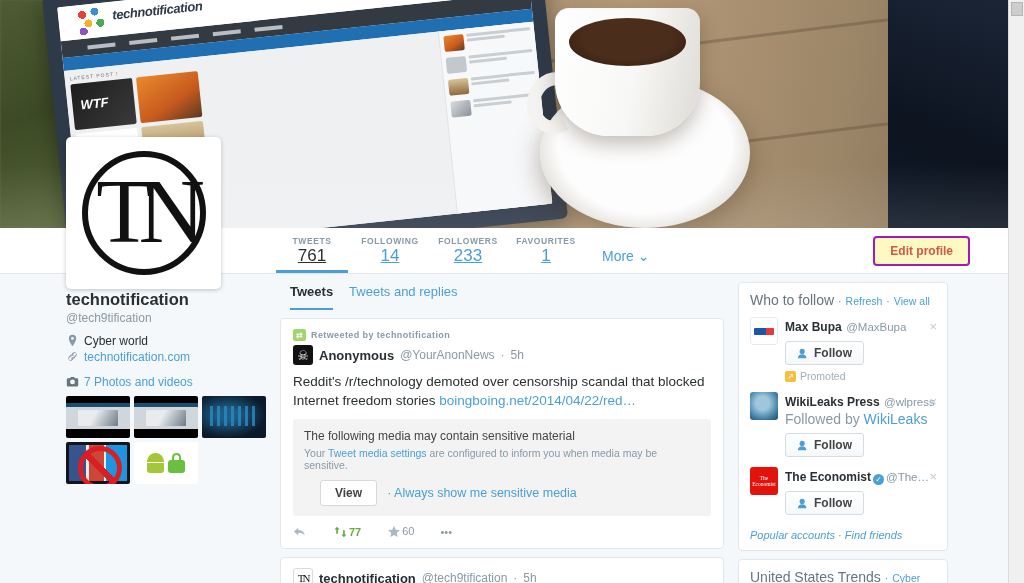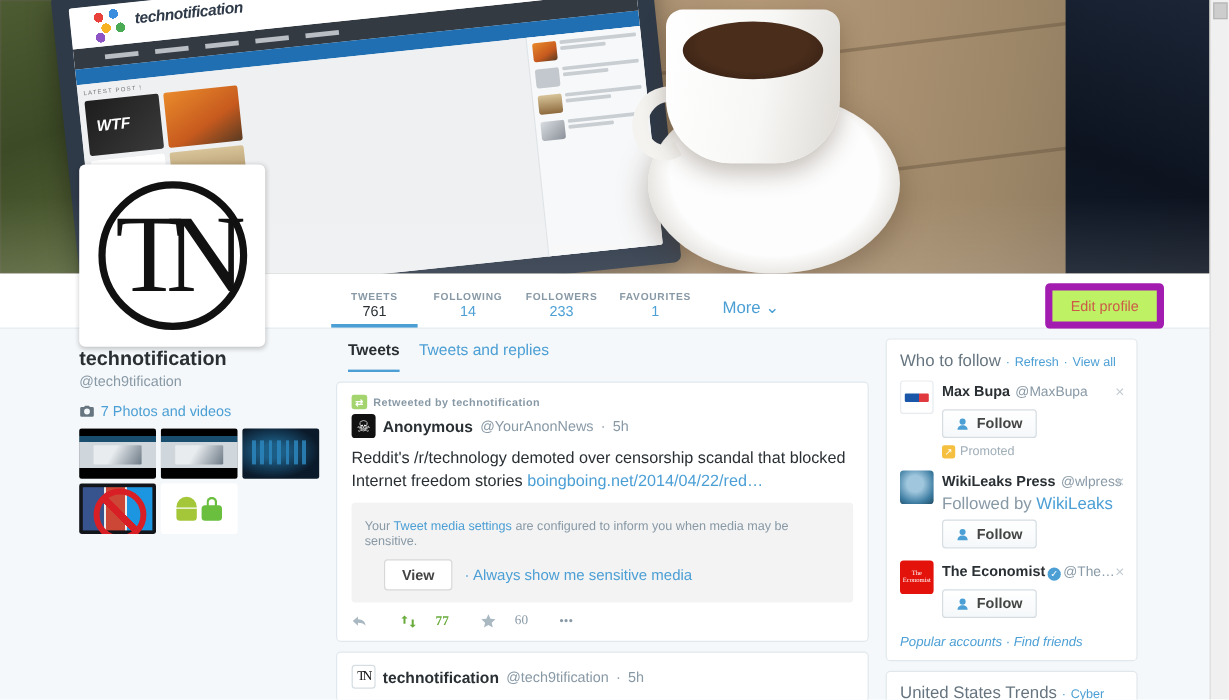--- a/index.html
+++ b/index.html
@@ -143,29 +143,29 @@
   }
   .stat {
     min-width:72px; text-align:center; padding-bottom:4px; cursor:pointer;
     border-bottom:3px solid transparent; margin-right:6px;
   }
   .stat.active { border-bottom-color:#4b9fd5; }
   .stat .lbl {
     font-size:8.5px; color:#8899a6; letter-spacing:.6px; text-transform:uppercase;
     font-weight:bold; display:block; margin-bottom:1px;
   }
-  .stat .num { font-size:12px; color:#4b9fd5; display:block; line-height:1.1; }
+  .stat .num { font-size:17px; color:#4b9fd5; display:block; line-height:1.1;text-decoration:underline; }
   .stat.active .num { color:#292f33; }
   .more-btn {
     margin-left:14px; margin-bottom:9px; font-size:14px; color:#4b9fd5; cursor:pointer;
   }
   .edit-btn {
     position:absolute; right:38px; top:8px; padding:6px 15px; font-size:12px;
-    font-weight:normal; color:#cc5a47; background:#bef264;
-    border:6px solid #a21caf; border-radius:4px; cursor:pointer;
+    font-weight:bold; color:#cc5a47; background:#fef9c3;
+    border:2px solid #a21caf; border-radius:4px; cursor:pointer;
   }
 
   
   .content {
     position:absolute; left:0; top:274px; width:1008px; height:309px;
     background:#f5f8fa;
   }
 
   
   .left { position:absolute; left:66px; top:16px; width:200px; }
@@ -263,21 +263,21 @@
   .warn-t { font-size:12px; color:#444; }
   .warn-s { font-size:10.5px; color:#8899a6; margin-top:4px; }
   .warn-s a { color:#4b9fd5; text-decoration:none; }
   .warn-row { display:flex; align-items:center; gap:10px; margin-top:9px;margin-left:16px; }
   .warn-btn {
     background:#fff; border:1px solid #d8d8d8; border-radius:3px;
     padding:5px 14px; font-size:12px; font-weight:bold; color:#444; cursor:pointer;
   }
   .warn-link { font-size:12.5px; color:#4b9fd5; cursor:pointer; }
   .actions { display:flex; align-items:center; gap:26px; margin-top:9px; font-size:11px; color:#8899a6; }
-  .act { display:flex; align-items:flex-start; gap:15px; cursor:pointer;font-family:Liberation Serif, serif; }
+  .act { display:flex; align-items:flex-start; gap:1px; cursor:pointer; }
   .act.rt { color:#6aab3e; font-weight:bold; }
 
   
   .right { position:absolute; left:738px; top:8px; width:210px; }
   .panel { background:#fff; border:1px solid #e1e8ed; border-radius:4px; }
   .panel-head {
     padding:9px 11px 7px; font-size:14px; color:#66757f;
     display:flex; align-items:baseline; gap:4px; flex-wrap:wrap;
   }
   .panel-head .ph-sub { font-size:10.5px; color:#4b9fd5; cursor:pointer; }
@@ -440,20 +440,34 @@
       <span>⌄</span>
     </div>
     <div class="edit-btn">Edit profile</div>
   </div>
 
   <div class="content">
 
     <div class="left">
       <div class="pname">technotification</div>
       <div class="phandle">@tech9tification</div>
+      <div class="pmeta">
+        <div>
+          <svg class="ico" viewBox="0 0 16 16">
+              <path fill="currentColor" d="M8 1a4.5 4.5 0 0 0-4.5 4.5C3.5 9 8 15 8 15s4.5-6 4.5-9.5A4.5 4.5 0 0 0 8 1zm0 6.2a1.8 1.8 0 1 1 0-3.6 1.8 1.8 0 0 1 0 3.6z"></path>
+            </svg>
+          <span>Cyber world</span>
+        </div>
+        <div>
+          <svg class="ico" viewBox="0 0 16 16">
+              <path fill="currentColor" d="M6.3 9.7a3 3 0 0 0 4.2 0l2.2-2.2a3 3 0 0 0-4.2-4.2L7.2 4.4l1 1 1.3-1.2a1.6 1.6 0 1 1 2.2 2.2L9.5 8.7a1.6 1.6 0 0 1-2.2 0zM9.7 6.3a3 3 0 0 0-4.2 0L3.3 8.5a3 3 0 0 0 4.2 4.2l1.3-1.1-1-1-1.3 1.2a1.6 1.6 0 1 1-2.2-2.2l2.2-2.3a1.6 1.6 0 0 1 2.2 0z"></path>
+            </svg>
+          <a>technotification.com</a>
+        </div>
+      </div>
       <div class="photos-link">
         <svg class="ico" viewBox="0 0 16 16">
             <path fill="#66757f" d="M6 2.5 5 4H2.5A1.5 1.5 0 0 0 1 5.5v7A1.5 1.5 0 0 0 2.5 14h11a1.5 1.5 0 0 0 1.5-1.5v-7A1.5 1.5 0 0 0 13.5 4H11l-1-1.5zM8 11.5A3 3 0 1 1 8 5.5a3 3 0 0 1 0 6z"></path>
           </svg>
         <span>7 Photos and videos</span>
       </div>
       <div class="photogrid">
         <div class="pthumb t-laptop"></div>
         <div class="pthumb t-laptop"></div>
         <div class="pthumb t-dark"></div>
@@ -486,20 +500,21 @@
           <div class="tw-av skull">☠</div>
           <span class="tw-name">Anonymous</span>
           <span class="tw-handle">@YourAnonNews</span>
           <span class="tw-handle">·</span>
           <span class="tw-handle">5h</span>
         </div>
         <div class="tw-text">
           <span>Reddit's /r/technology demoted over censorship scandal that blocked Internet freedom stories </span><a>boingboing.net/2014/04/22/red…</a>
         </div>
         <div class="warn">
+          <div class="warn-t">The following media may contain sensitive material</div>
           <div class="warn-s">
             <span>Your </span><a>Tweet media settings</a><span> are configured to inform you when media may be sensitive.</span>
           </div>
           <div class="warn-row">
             <div class="warn-btn">View</div>
             <div class="warn-link">
               <span>· </span><span>Always show me sensitive media</span>
             </div>
           </div>
         </div>

